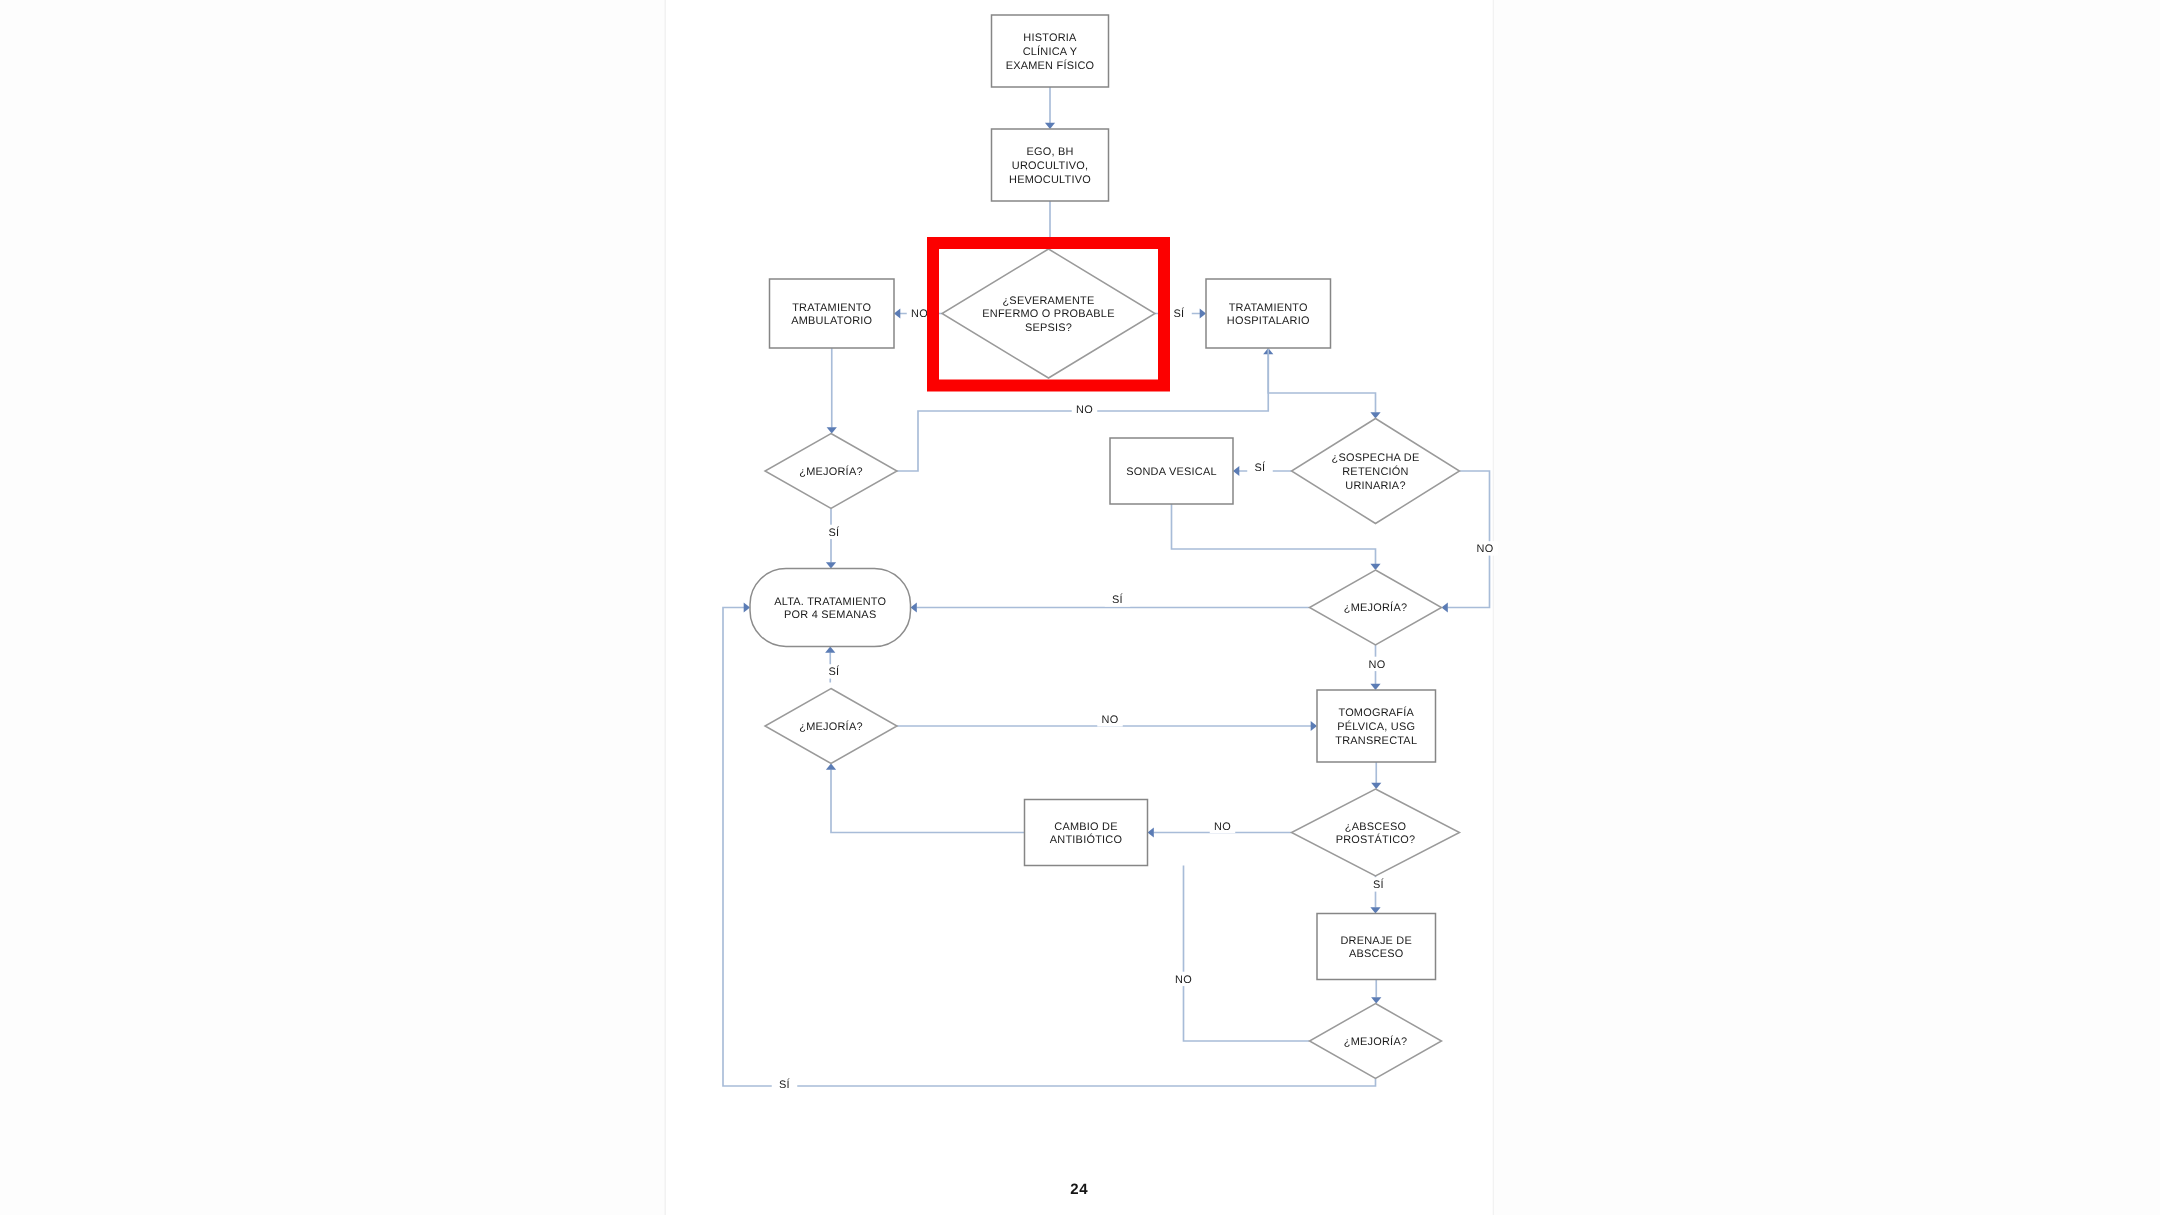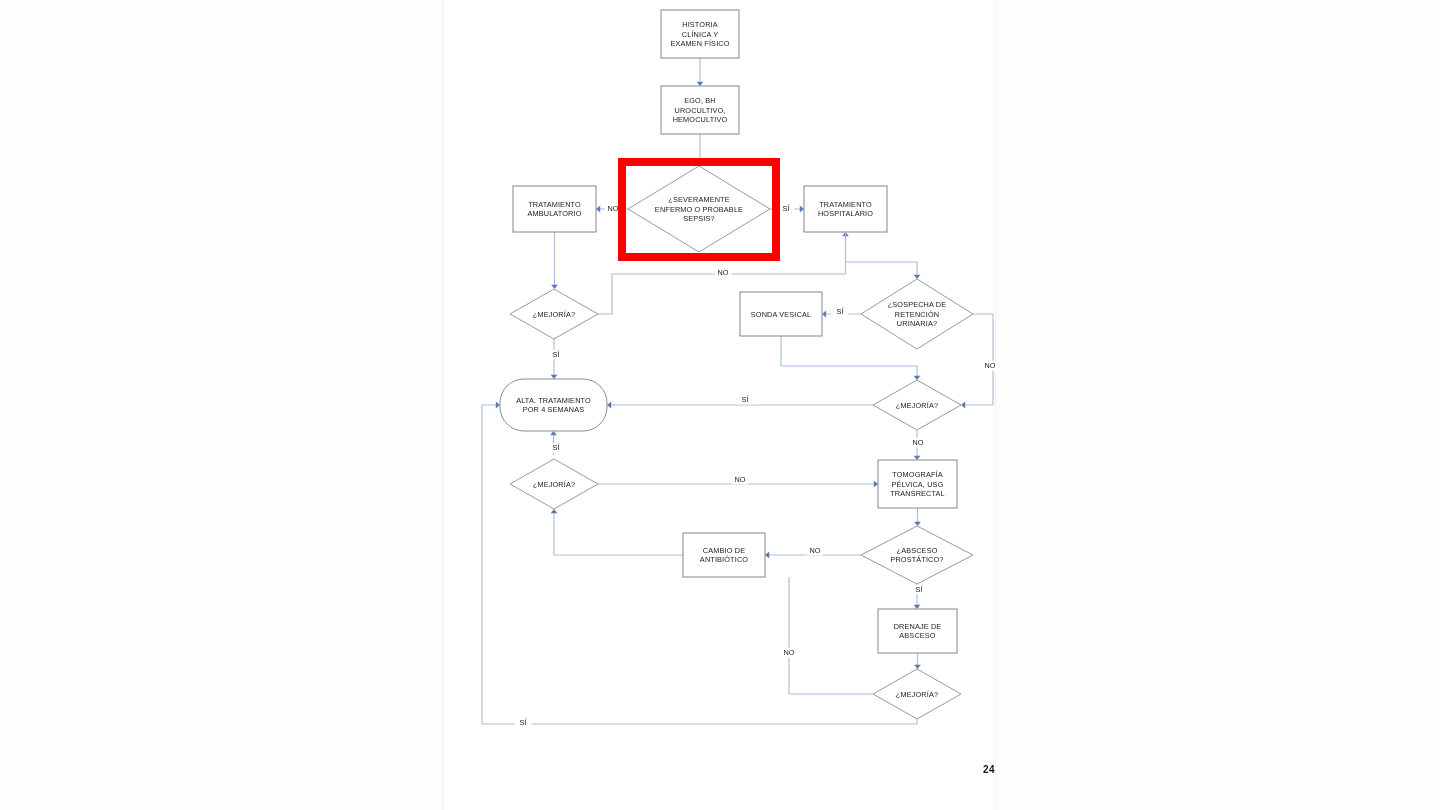--- a/index.html
+++ b/index.html
@@ -87,23 +87,23 @@
     letter-spacing: 0.15px;
   }
   .highlight-rect {
     fill: none;
     stroke: #fc0000;
     stroke-width: 8;
   }
   #page-number {
     position: absolute;
     left: 444px;
-    top: 764px;
+    top: 788px;
     width: 551px;
-    text-align: right;
+    text-align: center;
     font-family: "Liberation Sans", sans-serif;
     font-size: 10px;
     font-weight: bold;
     color: #161616;
     letter-spacing: 0.5px;
   }
 </style>
 </head>
 <body>
 

